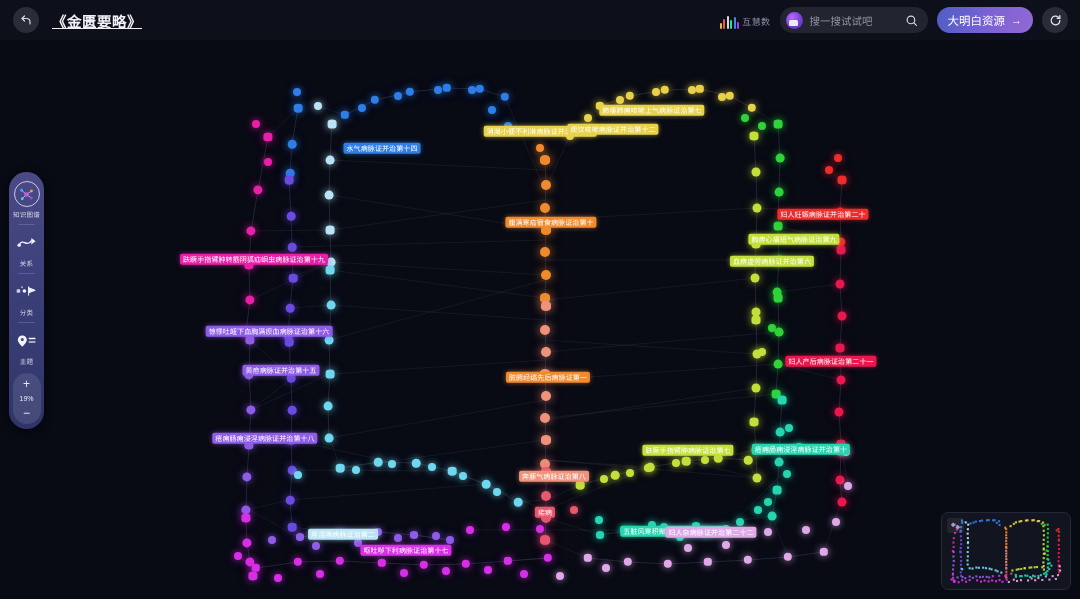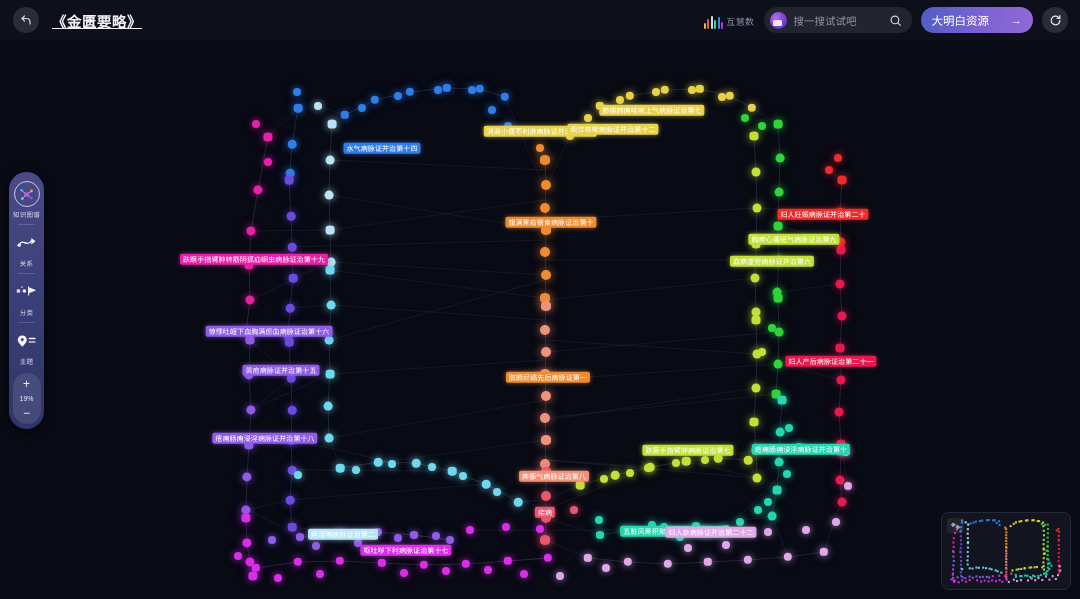--- a/index.html
+++ b/index.html
@@ -53,21 +53,21 @@
   }
   .search-avatar::after {
     content:''; position: absolute; left: 3.5px; bottom: 2.5px;
     width: 9px; height: 6px; border-radius: 1.5px; background: #eceaf5;
   }
   .search-placeholder { font-size: 10.5px; color: #8e90a0; flex: 1; white-space: nowrap; }
   .search-icon { width: 13px; height: 13px; flex: 0 0 auto; }
   .cta-btn {
     height: 26px; border-radius: 13px; padding: 0 11px;
     background: linear-gradient(100deg, #4f5ec4 0%, #7d62d4 55%, #9168d6 100%);
-    display: flex; align-items: center; gap: 22px;
+    display: flex; align-items: center; gap: 6px;
     font-size: 11.5px; color: #fff; white-space: nowrap; cursor: pointer;
     border: none;
   }
   .cta-arrow { font-size: 11px; }
   .refresh-btn {
     width: 26px; height: 26px; border-radius: 50%;
     background: #2a2c38; display: flex; align-items: center; justify-content: center;
     cursor: pointer; border: none; flex: 0 0 auto;
   }
 

